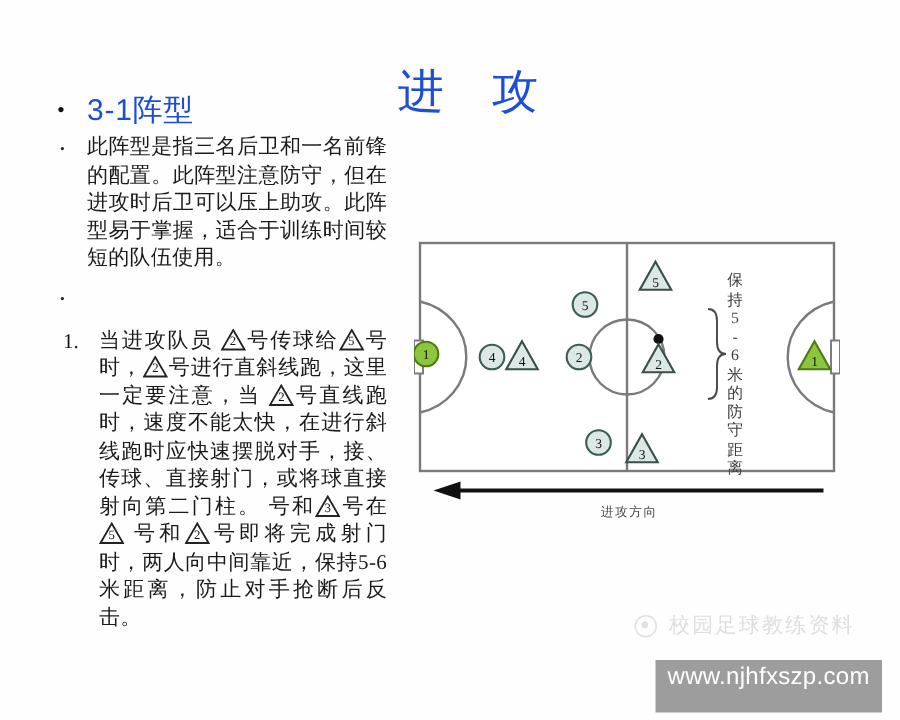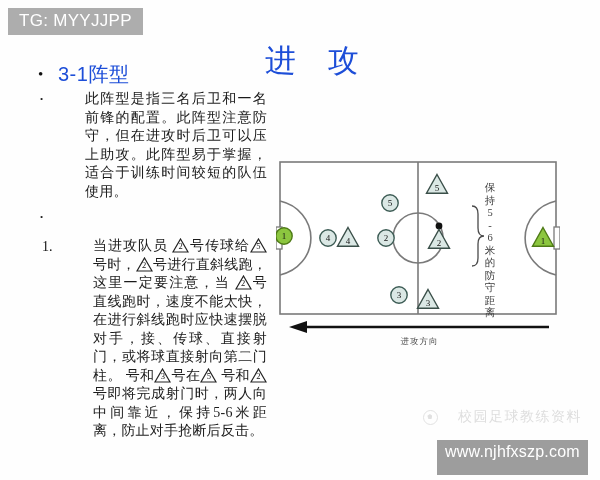--- a/index.html
+++ b/index.html
@@ -59,21 +59,20 @@
   }
 
   .bullet-sm { width: 26px; flex: 0 0 26px; font-size: 9px; line-height: 19px; color: #222; padding-left: 8px; }
   .body-txt {
     font-size: 14px;
     line-height: 18.5px;
     color: #1a1a1a;
     text-align: justify;
     letter-spacing: .2px;
     width: 200px;
-    margin-left: 27px;
   }
   .blk.b2 { margin-top: 3px; }
   .blk.b3 { margin-top: 7px; }
   .blk.b4 { margin-top: 10px; }
 
   .num-marker {
     width: 34px; flex: 0 0 34px;
     font-size: 14px; line-height: 19px; color: #111;
     font-family: "Liberation Serif", serif;
     padding-left: 10px;
@@ -129,21 +128,21 @@
     color: #3c3c3c;
     text-align: center;
     font-family: "Liberation Serif", serif;
   }
   .vnote span { display: block; }
 
   
   .wm-logo-row {
     position: absolute;
     left: 423px; top: 408px;
-    display: flex; align-items: center; gap: 20px;
+    display: flex; align-items: center; gap: 8px;
     opacity: .55;
   }
   .wm-ball {
     width: 15px; height: 15px; border-radius: 50%;
     border: 1.4px solid #c9c9c9;
     position: relative; flex: 0 0 15px;
   }
   .wm-ball::before {
     content:""; position:absolute; left:3.4px; top:3.4px;
     width:5px; height:5px; background:#c9c9c9;
@@ -165,21 +164,20 @@
     padding: 3px 8px 14px 8px;
     letter-spacing: .2px;
     white-space: nowrap;
   }
 </style>
 </head>
 <body>
 
 <div id="page">
 
-  <div class="tg-banner">TG: MYYJJPP</div>
 
   <div class="slide-title">进  攻</div>
 
   <div class="text-col">
 
     <div class="blk">
       <div class="bullet-lg">•</div>
       <div class="head-lg">3-1阵型</div>
     </div>
 

